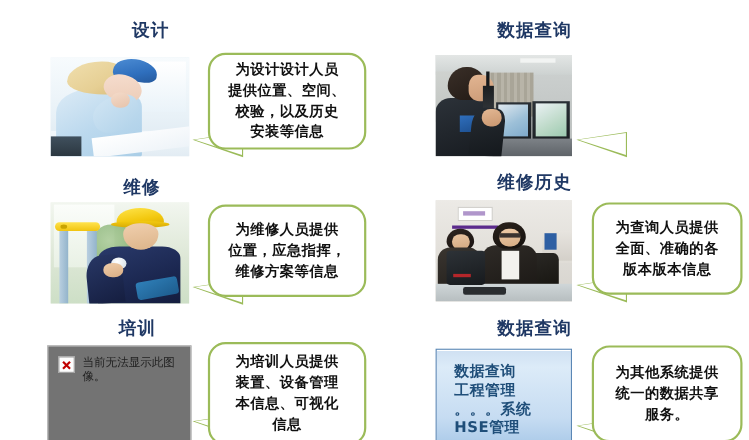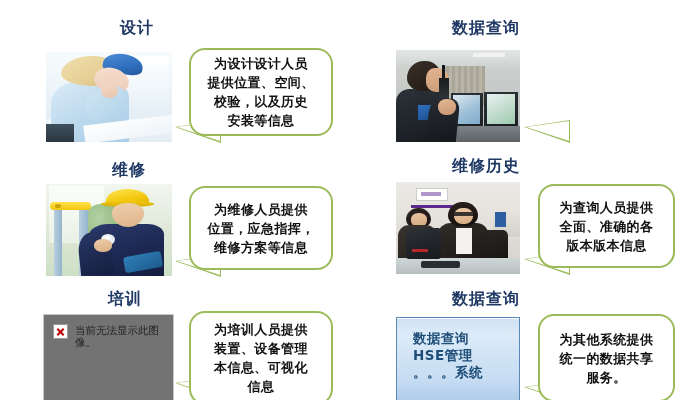--- a/index.html
+++ b/index.html
@@ -450,22 +450,23 @@
     <div class="bubble-text">为培训人员提供
 装置、设备管理
 本信息、可视化
 信息</div>
   </div>
 
   <div class="sec-title" style="left:486px; top:275px;">数据查询</div>
 
   <div class="svc-box" style="left:396px; top:303px; width:124px; height:90px;">
     <div class="svc-line">数据查询</div>
+    <div class="svc-line">工程管理</div>
+    <div class="svc-line">。。。系统</div>
     <div class="svc-line">HSE管理</div>
-    <div class="svc-line">。。。系统</div>
   </div>
 
   <div>
     <div class="tail tail-outer" style="left:521px; top:366px;"></div>
     <div class="tail tail-inner" style="left:523px; top:367px;"></div>
   </div>
   <div class="bubble" style="left:538px; top:300px; width:137px; height:88px;">
     <div class="bubble-text">为其他系统提供
 统一的数据共享
 服务。</div>

